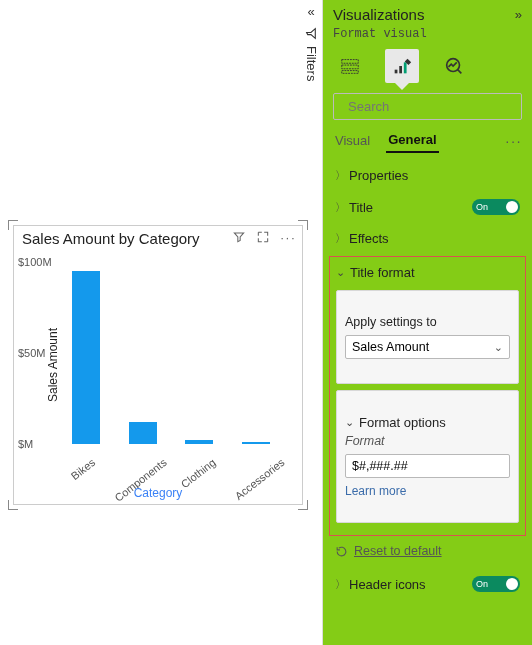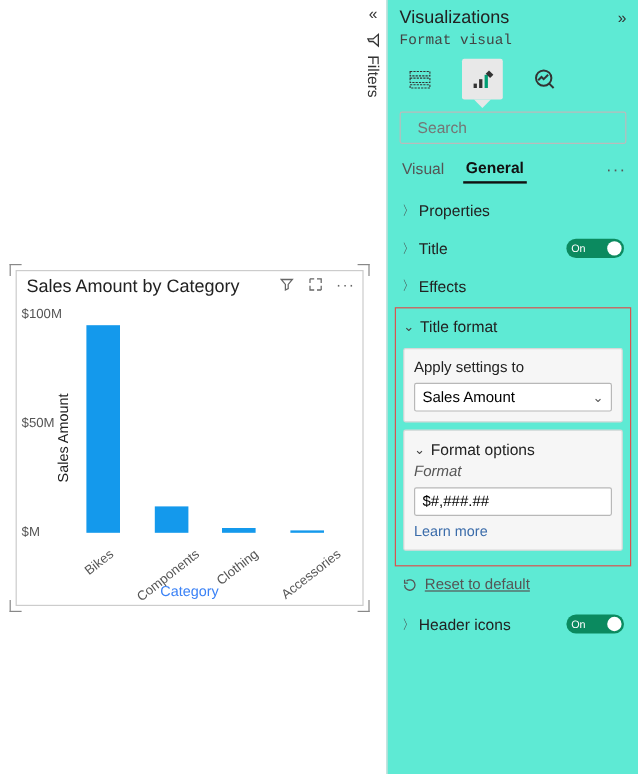--- a/index.html
+++ b/index.html
@@ -33,21 +33,21 @@
   .plot-area { position:absolute; top:26px; left:34px; right:8px; bottom:60px; }
   .y-tick { position:absolute; left:-30px; font-size:11px; color:#555; transform: translateY(-50%); }
   .bars-row { position:absolute; bottom:0; left:10px; right:10px; top:0; display:flex; justify-content:space-around; align-items:flex-end; }
   .bar { width: 28px; background:#1499ec; }
   .x-ticks { position:absolute; bottom:36px; left:44px; right:18px; display:flex; justify-content:space-around; }
   .x-ticks span { font-size:11px; color:#555; transform: rotate(-38deg); transform-origin: top right; white-space: nowrap; }
   .y-label { position:absolute; left:2px; top:50%; transform: translateY(-50%) rotate(-90deg); transform-origin: center; font-size:12px; color:#222; }
   .x-label { position:absolute; bottom:4px; left:0; right:0; text-align:center; font-size:12px; color:#3b82f6; }
 
   .pane {
-    width: 210px; border-left:1px solid #dcdcdc; background:#5eead4;
+    width: 210px; border-left:1px solid #dcdcdc; background:#84cc16;
     display:flex; flex-direction:column; padding: 2px 10px 0 10px; overflow-y:auto;
   }
   .pane::-webkit-scrollbar { width:0; }
   .pane-header { display:flex; align-items:center; justify-content:space-between; padding:4px 0 2px 0; }
   .pane-title { font-size:15px; color:#222; }
   .pane-sub { font-size:12px; color:#444; margin: 2px 0 6px 0; font-family: Liberation Mono, monospace; }
   .mode-icons { display:flex; gap: 18px; margin: 2px 0 10px 0; }
   .mode-ic { width:34px; height:34px; display:flex; align-items:center; justify-content:center; border-radius:2px; cursor:pointer; position:relative; }
   .mode-ic.active { background:#e8e8e8; }
   .mode-ic.active::after {
@@ -63,21 +63,21 @@
   .tab-more { margin-left:auto; color:#555; font-size:14px; letter-spacing:1px; cursor:pointer; }
 
   .section-row { display:flex; align-items:center; padding:8px 2px; font-size:13px; color:#222; cursor:pointer; }
   .chev { font-size:11px; width:14px; color:#444; }
   .section-row .spacer { flex:1; }
   .toggle { width:48px; height:16px; border-radius:8px; background:#0b8a5f; position:relative; display:inline-flex; align-items:center; }
   .toggle .knob { position:absolute; right:2px; width:12px; height:12px; border-radius:50%; background:#fff; }
   .toggle .txt { position:absolute; left:4px; font-size:9px; color:#fff; }
 
   .red-outline { border:1.5px solid #d9534f; margin:2px -4px; padding: 4px 6px 6px 6px; }
-  .card { border:1px solid #d8d8d8; background:#f6f6f6; border-radius:2px; padding: 8px 8px; margin: 6px 0; }
+  .card { border:1px solid #d8d8d8; background:#f6f6f6; border-radius:2px; padding: 24px 8px; margin: 6px 0; }
   .card-label { font-size:12.5px; color:#222; margin-bottom:6px; }
   .select, .input {
     width:100%; border:1px solid #b8b8b8; background:#fff; font-size:12.5px;
     padding: 4px 6px; border-radius:2px;
   }
   .select { display:flex; align-items:center; justify-content:space-between; cursor:pointer; }
   .subrow { display:flex; align-items:center; font-size:13px; color:#222; margin-bottom:4px; }
   .learn { font-size:12px; color:#3b6caa; margin-top:6px; cursor:pointer; }
   .reset-row { display:flex; align-items:center; gap:6px; font-size:12.5px; color:#555; padding:6px 2px 10px 2px; cursor:pointer;text-decoration:underline; }
 </style>

